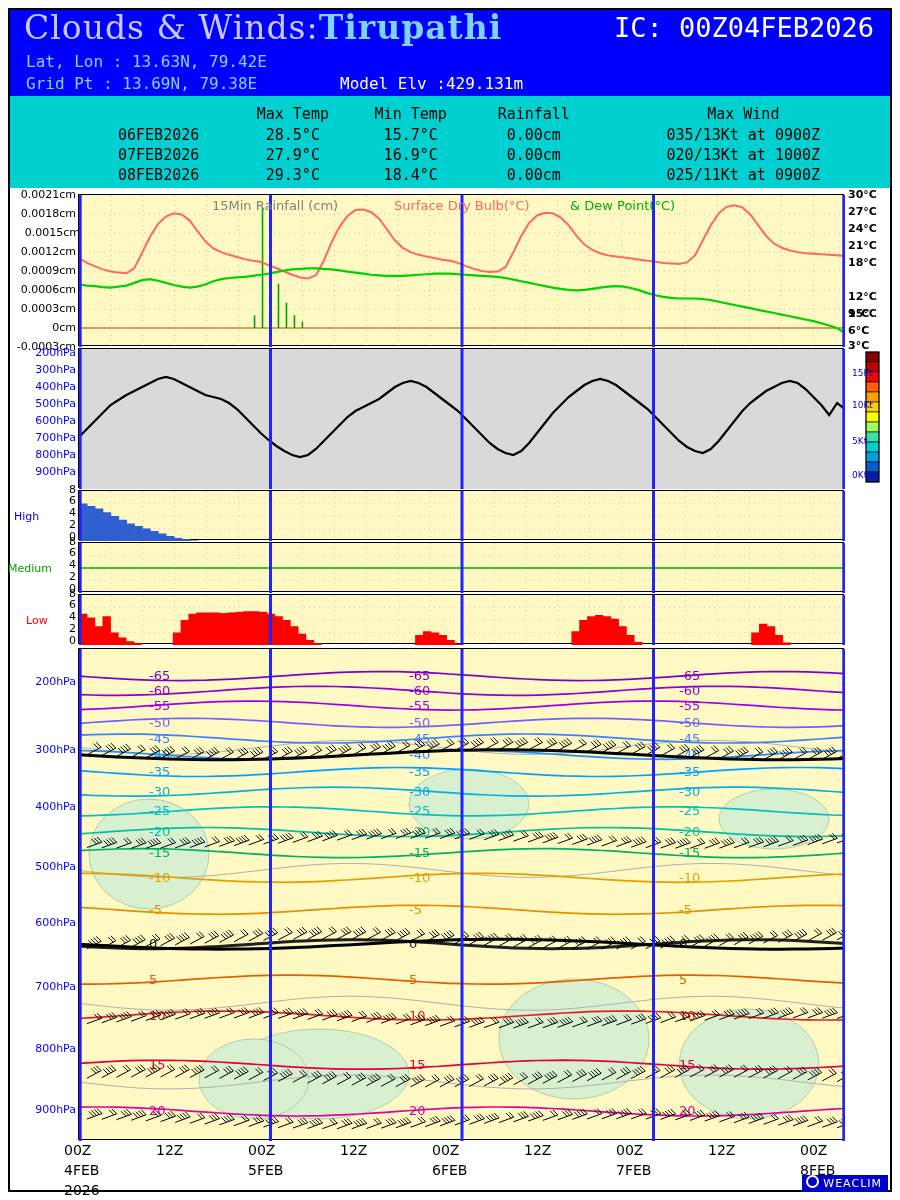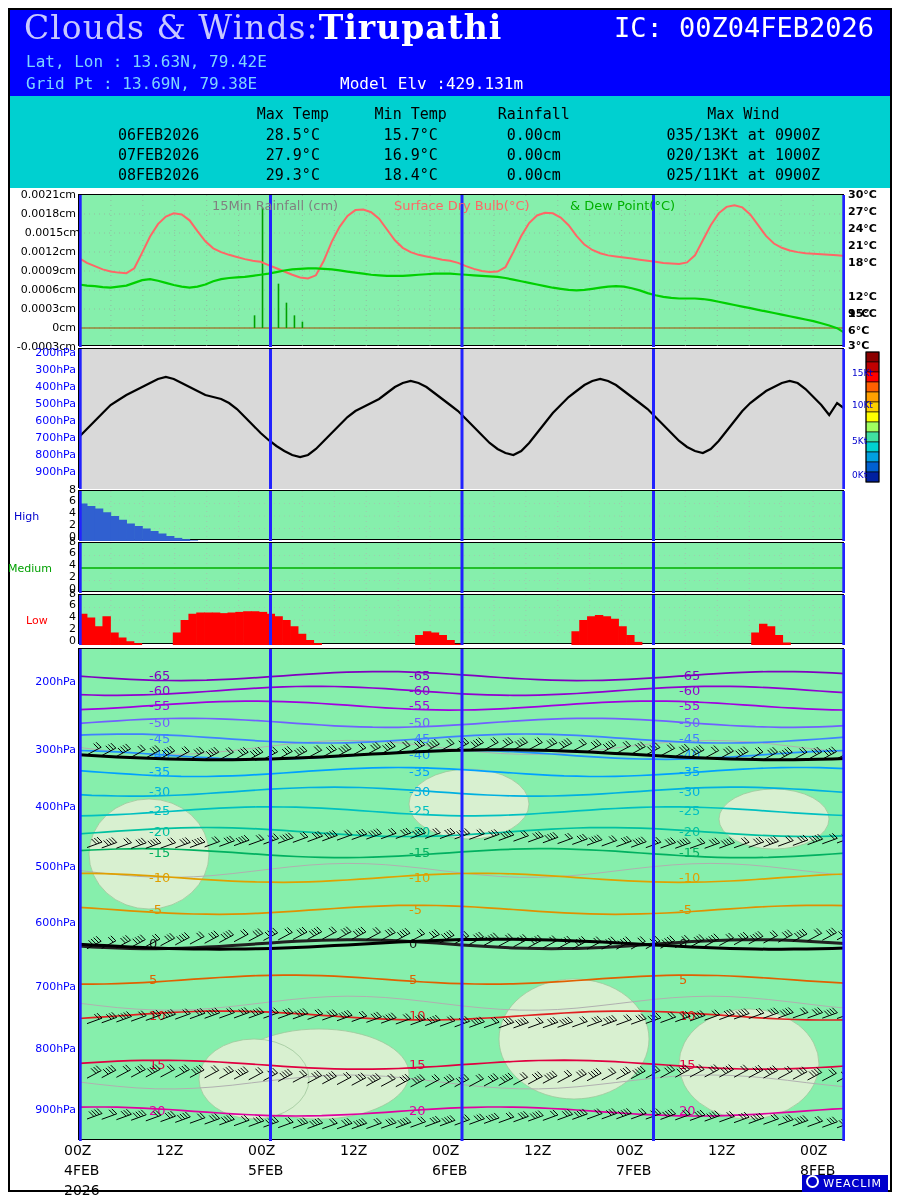--- a/index.html
+++ b/index.html
@@ -3,36 +3,36 @@
 <meta charset="utf-8">
 <style>
   html,body{margin:0;padding:0;background:#ffffff;}
   body{width:900px;height:1200px;font-family:"DejaVu Sans",sans-serif;}
   #root{position:relative;width:900px;height:1200px;overflow:hidden;background:#fff;}
   .frame{position:absolute;left:8px;top:8px;width:884px;height:1184px;border:2px solid #000;box-sizing:border-box;}
 
   
   .hdr{position:absolute;left:10px;top:10px;width:880px;height:86px;background:#0000ff;}
   .hdr .title{position:absolute;left:14px;top:-2px;font-family:"DejaVu Serif",serif;font-size:33px;color:#c8c8ff;letter-spacing:1px;}
-  .hdr .title b{color:#ffffff;font-weight:bold;margin-top:36px;}
+  .hdr .title b{color:#7dd3fc;font-weight:bold;margin-top:36px;}
   .hdr .ic{position:absolute;right:16px;top:2px;font-family:"DejaVu Sans Mono",monospace;font-size:27px;color:#ffffff;}
   .hdr .latlon{position:absolute;left:16px;top:42px;font-family:"DejaVu Sans Mono",monospace;font-size:16px;color:#7fd4ff;}
   .hdr .gridpt{position:absolute;left:16px;top:64px;font-family:"DejaVu Sans Mono",monospace;font-size:16px;color:#7fd4ff;}
   .hdr .elv{position:absolute;left:330px;top:64px;font-family:"DejaVu Sans Mono",monospace;font-size:16px;color:#ffffff;}
 
   
   .sumwrap{position:absolute;left:10px;top:96px;width:880px;height:92px;background:#00d0d0;overflow:hidden;}
   .sumtab{position:absolute;left:0;top:0;width:880px;border-collapse:collapse;font-family:"DejaVu Sans Mono",monospace;font-size:15px;color:#000;margin-top:8px;}
   .sumtab th{font-weight:normal;text-align:center;padding:1px 0 2px 0;font-size:15px;}
   .sumtab td{text-align:center;padding:1px 0;}
   .sumtab td.date{text-align:left;padding-left:108px;}
   .c-date{width:215px;}.c-max{width:110px;}.c-min{width:115px;}.c-rain{width:120px;}.c-wind{width:280px;}
 
   
-  .panel{position:absolute;box-sizing:border-box;border:1px solid #000;background:#86efac;}
+  .panel{position:absolute;box-sizing:border-box;border:1px solid #000;background:#fef9c3;}
   .plotarea{position:absolute;left:0;top:0;right:0;bottom:0;overflow:hidden;}
   .axlab{position:absolute;font-family:"DejaVu Sans",sans-serif;font-size:11px;white-space:nowrap;}
   .ylab-left{text-align:right;}
   svg{display:block;}
 
   
   .lbl-blue{color:#0000ff;}
 
   .ptitle{position:absolute;font-family:"DejaVu Sans",sans-serif;font-size:13px;white-space:nowrap;}
 

